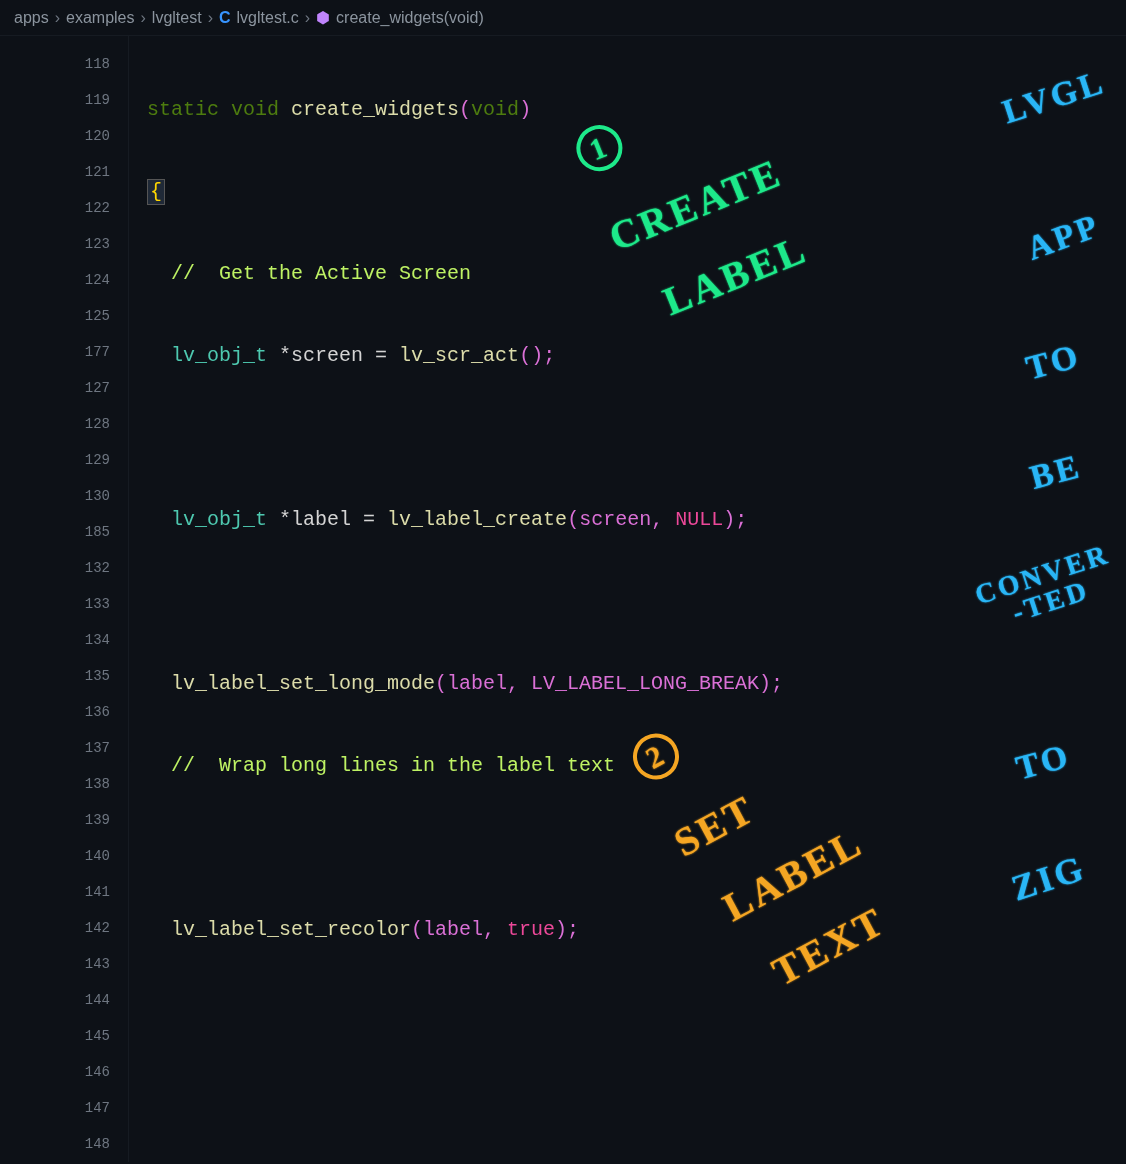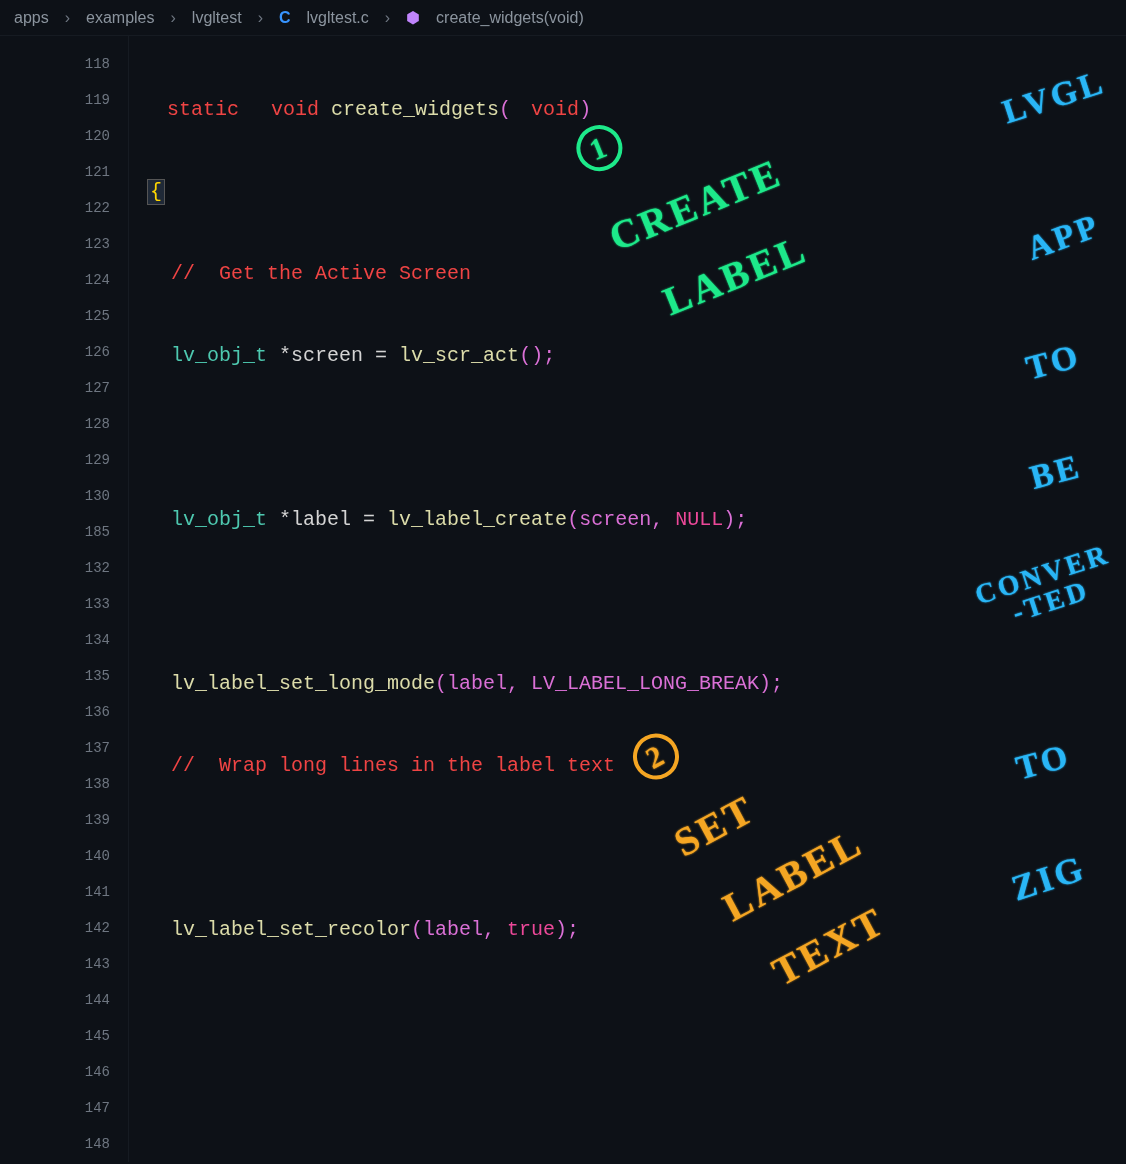--- a/index.html
+++ b/index.html
@@ -14,21 +14,21 @@
     position: relative;
   }
   .breadcrumb {
     background: #0d1117;
     padding: 8px 14px;
     font-size: 16px;
     color: #8b949e;
     font-family: -apple-system, "Segoe UI", sans-serif;
     display: flex;
     align-items: center;
-    gap: 16px;
+    gap: 6px;
     border-bottom: 1px solid #161b22;
   }
   .breadcrumb .sep { color: #6e7681; }
   .breadcrumb .icon-c { color: #3794ff; font-weight: bold; }
   .breadcrumb .icon-fn { color: #c084fc; }
   .editor { display: flex; height: calc(1164px - 38px); }
   .gutter {
     width: 88px;
     text-align: right;
     color: #6e7681;
@@ -40,26 +40,26 @@
   .gutter div { height: 36px; line-height: 36px; padding-right: 18px; }
   .code {
     flex: 1;
     padding-top: 10px;
     border-left: 1px solid #161b22;
     padding-left: 18px;
     font-size: 20px;
     white-space: pre;
   }
   .code .line { height: 36px; line-height: 36px; }
-  .kw { color: #ef4444; margin-left: 20px; }
+  .kw { color: #4d7c0f; }
   .ty { color: #4ec9b0; }
   .fn { color: #dcdcaa; }
   .id { color: #d4d4d4; }
   .op { color: #d4d4d4; }
-  .cm { color: #ef4444; }
+  .cm { color: #bef264; }
   .cn { color: #ec4899; } 
   .par1 { color: #da70d6; }
   .hl-brace {
     display:inline-block;
     border:1px solid #555;
     background:#1f2937;
     padding:0 2px;
     line-height:1.2;
     color:#ffd700;
   }
@@ -109,21 +109,21 @@
 <div class="editor">
   <div class="gutter">
     <div>118</div>
     <div>119</div>
     <div>120</div>
     <div>121</div>
     <div>122</div>
     <div>123</div>
     <div>124</div>
     <div>125</div>
-    <div>126</div>
+    <div>177</div>
     <div>127</div>
     <div>128</div>
     <div>129</div>
     <div>130</div>
     <div>185</div>
     <div>132</div>
     <div>133</div>
     <div>134</div>
     <div>135</div>
     <div>136</div>

